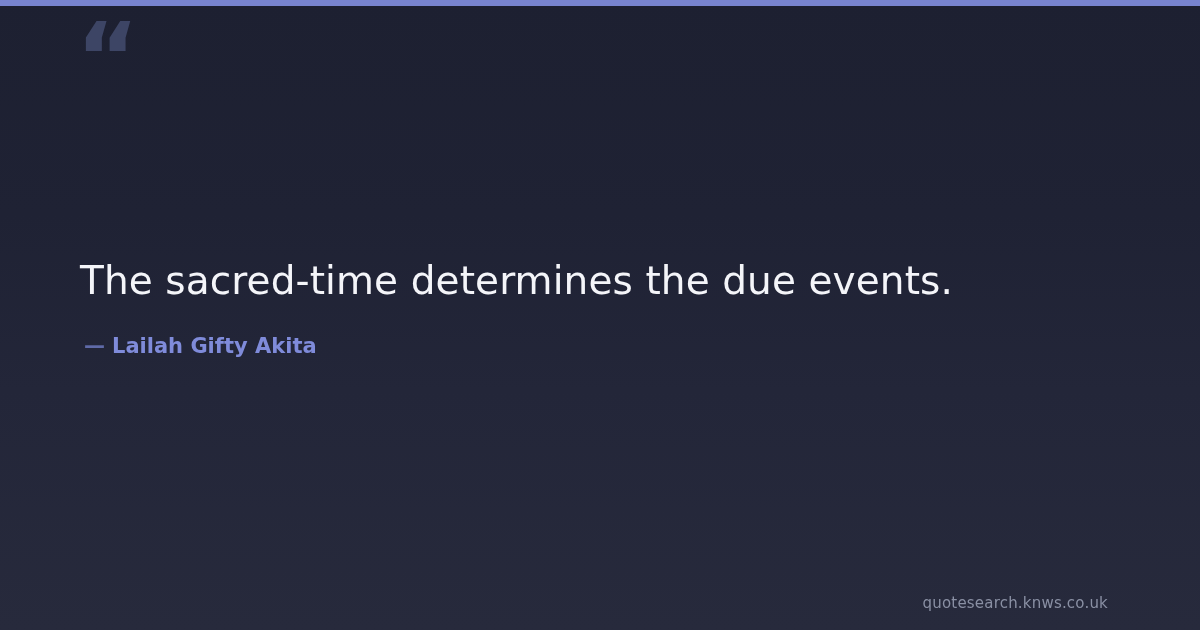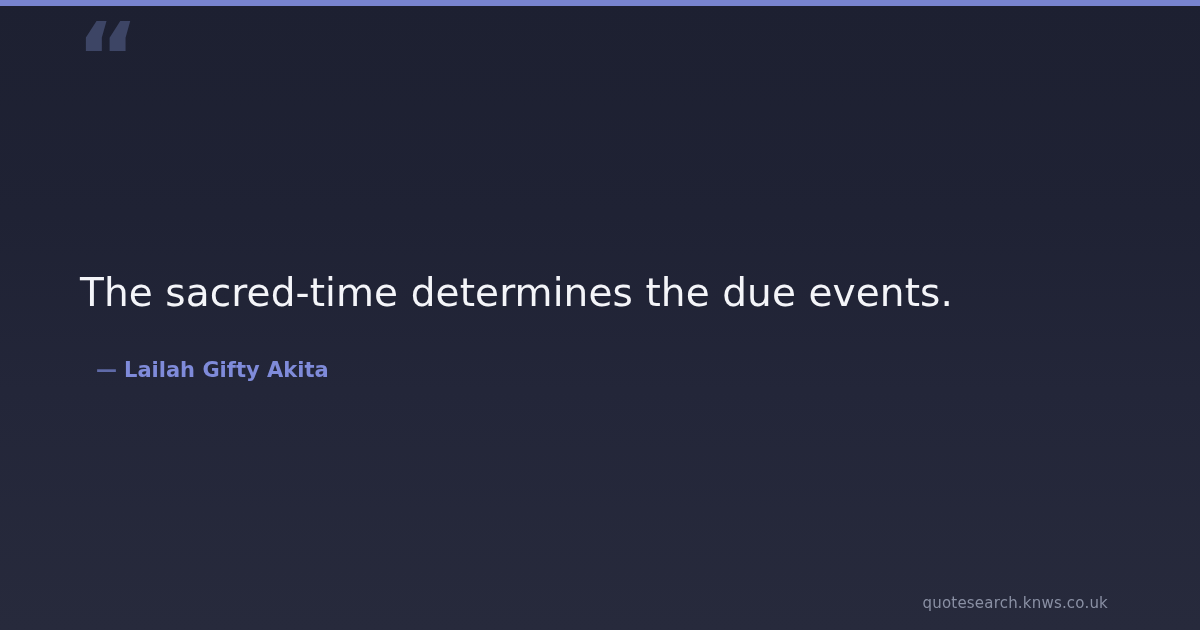--- a/index.html
+++ b/index.html
@@ -45,36 +45,36 @@
     line-height: 1;
     color: #3d4565;
     letter-spacing: -2px;
     user-select: none;
   }
 
   
   #content {
     position: absolute;
     left: 80px;
-    top: 268px;
+    top: 256px;
     width: 1040px;
   }
 
   #quote-text {
     margin: 0;
     font-family: "DejaVu Sans", sans-serif;
     font-weight: 400;
     font-size: 39px;
     line-height: 1.3;
     color: #f4f5f9;
     letter-spacing: 0.1px;
   }
 
   #attribution {
-    margin: 16px;
+    margin: 4px;
     padding-top: 23px;
     font-family: "DejaVu Sans", sans-serif;
     font-weight: 700;
     font-size: 21px;
     line-height: 1.2;
     color: #7f8bda;
     white-space: nowrap;
   }
   #attribution-dash {
     color: #5f6aa8;

